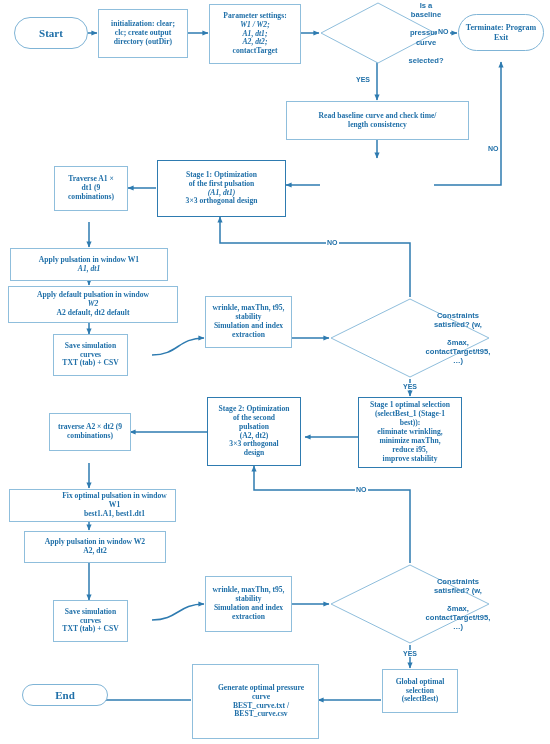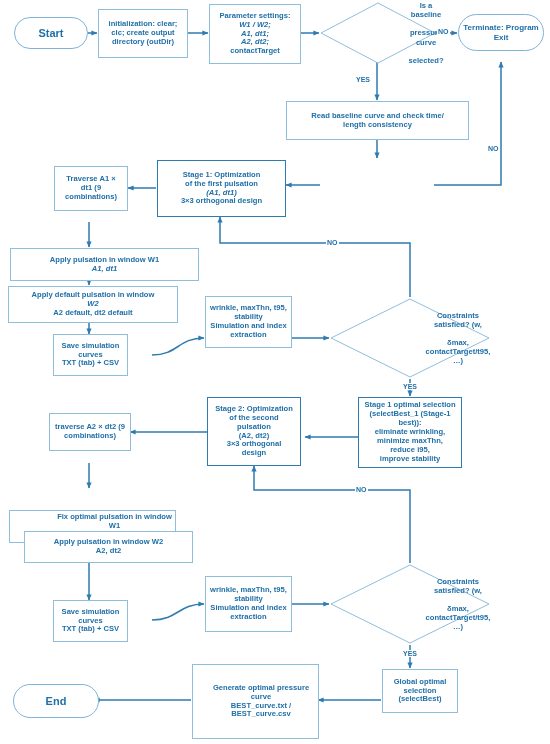--- a/index.html
+++ b/index.html
@@ -3,21 +3,21 @@
 <meta charset="utf-8">
 <style>
   html,body{margin:0;padding:0;background:#ffffff;}
   body{width:550px;height:744px;overflow:hidden;
        font-family:"Liberation Sans","DejaVu Sans",sans-serif;}
   #canvas{position:relative;width:550px;height:744px;}
   svg.wires{position:absolute;left:0;top:0;width:550px;height:744px;pointer-events:none;}
 
   .node{position:absolute;box-sizing:border-box;display:flex;align-items:center;
         justify-content:center;text-align:center;color:#1F6FA8;
-        font-weight:bold;line-height:1.18;}
+        font-weight:bold;line-height:1.18;font-family:Liberation Serif, serif;}
   .node .txt{display:block;padding:0 3px;}
 
   
   .box{border:1px solid #8FBEDC;background:#ffffff;font-size:7.6px;}
   
   .box-strong{border:1.4px solid #2E7BB0;background:#ffffff;font-size:7.6px;}
   
   .term{border:1.2px solid #7FB4D6;background:#ffffff;border-radius:999px;
         font-size:11px;font-weight:bold;}
   .term-sm{border:1.2px solid #7FB4D6;background:#ffffff;border-radius:999px;
@@ -164,21 +164,21 @@
   </div>
 
   <div class="node box" style="left:54px;top:166px;width:74px;height:45px;">
     <span class="txt">
       <span>Traverse A1 ×</span><br>
       <span>dt1 (9</span><br>
       <span>combinations)</span>
     </span>
   </div>
 
-  <div class="node box" style="left:10px;top:248px;width:189px;height:33px;">
+  <div class="node box" style="left:10px;top:248px;width:158px;height:33px;">
     <span class="txt">
       <span>Apply pulsation in window W1</span><br>
       <span class="ital">A1, dt1</span>
     </span>
   </div>
 
   <div class="node box" style="left:8px;top:286px;width:170px;height:37px;">
     <span class="txt">
       <span>Apply default pulsation in window</span><br>
       <span class="ital">W2</span><br>
@@ -238,28 +238,28 @@
     </span>
   </div>
 
   <div class="node box" style="left:49px;top:413px;width:82px;height:38px;">
     <span class="txt">
       <span>traverse A2 × dt2 (9</span><br>
       <span>combinations)</span>
     </span>
   </div>
 
-  <div class="node box" style="left:9px;top:510px;width:167px;height:33px;padding-left:44px;">
+  <div class="node box" style="left:9px;top:489px;width:167px;height:33px;padding-left:44px;">
     <span class="txt">
       <span>Fix optimal pulsation in window W1</span><br>
       <span>best1.A1, best1.dt1</span>
     </span>
   </div>
 
-  <div class="node box" style="left:24px;top:531px;width:169px;height:32px;">
+  <div class="node box" style="left:24px;top:531px;width:142px;height:32px;">
     <span class="txt">
       <span>Apply pulsation in window W2</span><br>
       <span>A2, dt2</span>
     </span>
   </div>
 
   <div class="node box" style="left:53px;top:600px;width:75px;height:42px;">
     <span class="txt">
       <span>Save simulation</span><br>
       <span>curves</span><br>
@@ -298,21 +298,21 @@
 
   <div class="node box" style="left:192px;top:664px;width:127px;height:75px;padding-left:11px;">
     <span class="txt">
       <span>Generate optimal pressure</span><br>
       <span>curve</span><br>
       <span>BEST_curve.txt /</span><br>
       <span>BEST_curve.csv</span>
     </span>
   </div>
 
-  <div class="node term" style="left:13px;top:684px;width:86px;height:34px;">
+  <div class="node term" style="left:22px;top:684px;width:86px;height:22px;">
     <span class="txt">End</span>
   </div>
 
   <div class="edgelbl" style="left:437px;top:28px;">NO</div>
   <div class="edgelbl" style="left:355px;top:76px;">YES</div>
   <div class="edgelbl" style="left:487px;top:145px;">NO</div>
   <div class="edgelbl" style="left:326px;top:239px;">NO</div>
   <div class="edgelbl" style="left:402px;top:383px;">YES</div>
   <div class="edgelbl" style="left:355px;top:486px;">NO</div>
   <div class="edgelbl" style="left:402px;top:650px;">YES</div>

